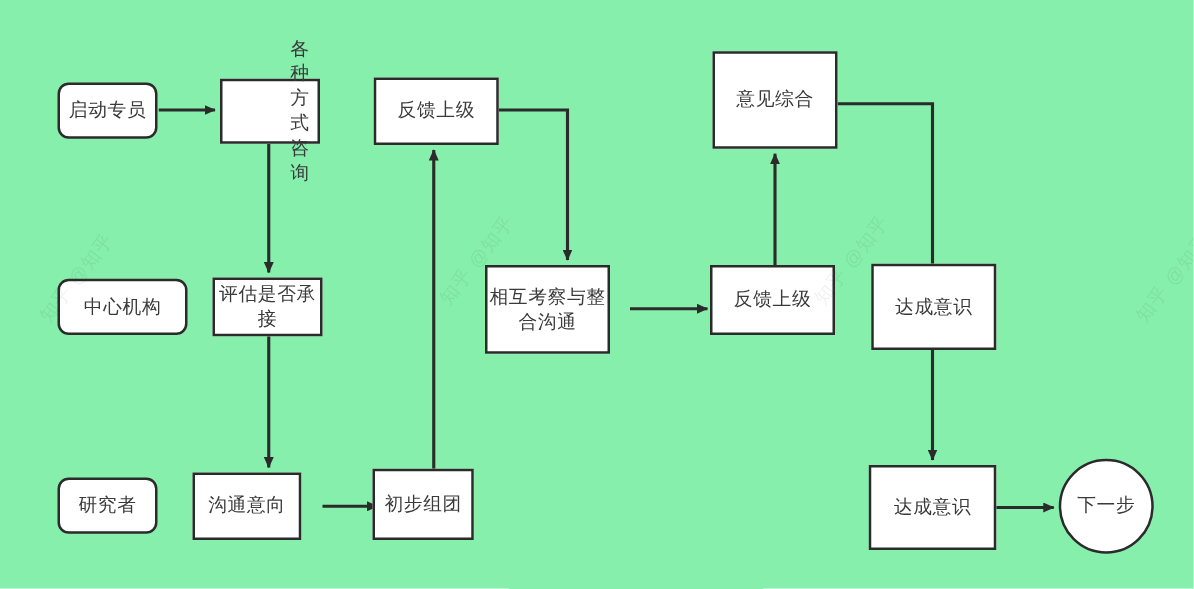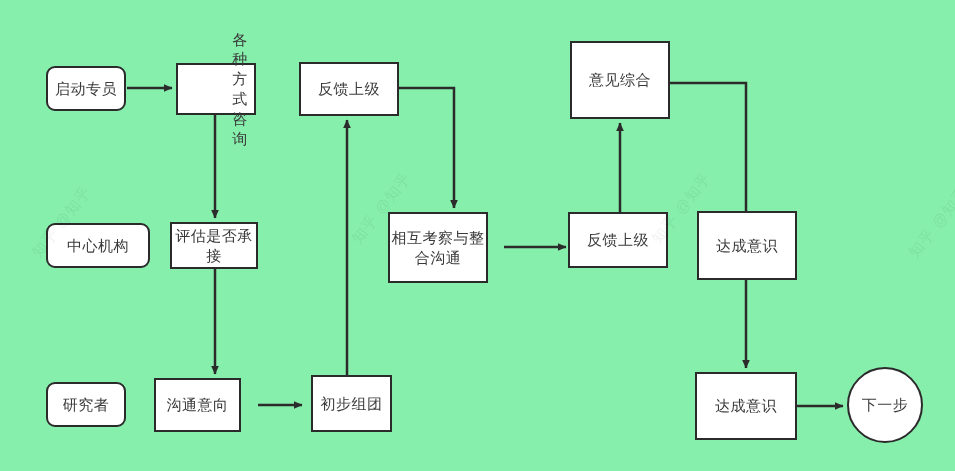--- a/index.html
+++ b/index.html
@@ -98,21 +98,21 @@
 
   <div class="node rounded" style="left:46px;  top:66px;  width:80px;  height:45px;">启动专员</div>
   <div class="node rounded" style="left:46px;  top:223px; width:104px;  height:45px;">中心机构</div>
   <div class="node rounded" style="left:46px;  top:382px; width:80px;  height:45px;">研究者</div>
 
   <div class="node" style="left:176px; top:63px;  width:80px;  height:52px;padding-left:48px;">各种方式
 咨询</div>
   <div class="node" style="left:170px; top:222px; width:88px;  height:47px;">评估是否承
 接</div>
   <div class="node" style="left:154px; top:378px; width:87px;  height:54px;">沟通意向</div>
-  <div class="node" style="left:311px; top:375px; width:81px;  height:57px;">初步组团</div>
+  <div class="node" style="left:298px; top:375px; width:81px;  height:57px;">初步组团</div>
   <div class="node" style="left:299px; top:62px;  width:100px; height:54px;">反馈上级</div>
   <div class="node" style="left:388px; top:212px; width:100px; height:71px;">相互考察与整
 合沟通</div>
   <div class="node" style="left:568px; top:212px; width:100px; height:56px;">反馈上级</div>
   <div class="node" style="left:570px; top:41px;  width:100px; height:78px;">意见综合</div>
   <div class="node" style="left:697px; top:211px; width:100px; height:69px;">达成意识</div>
   <div class="node" style="left:695px; top:372px; width:102px; height:68px;">达成意识</div>
   <div class="node circle" style="left:847px; top:367px; width:76px; height:76px;">下一步</div>
 
   <div class="watermark" style="left:28px;  top:250px;">知乎 @知乎</div>

